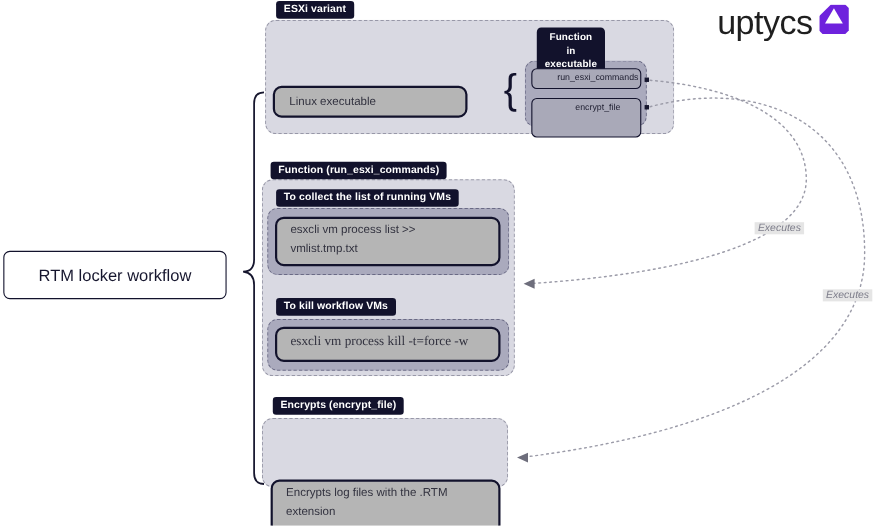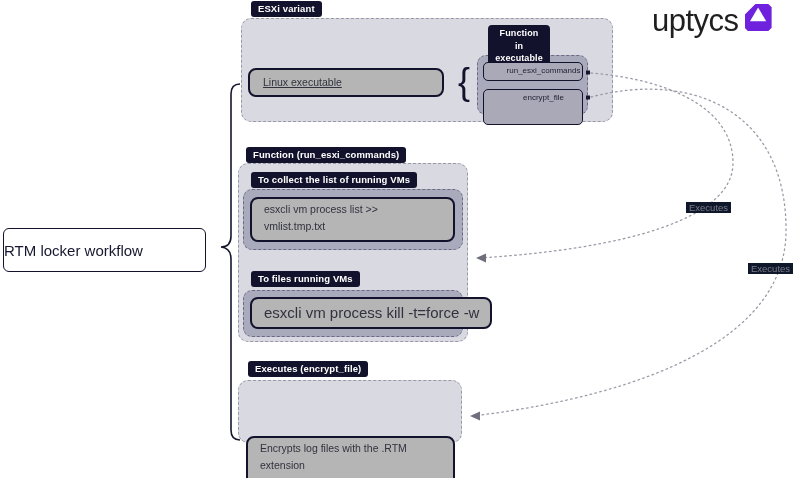--- a/index.html
+++ b/index.html
@@ -28,33 +28,33 @@
   .fn-box{
     position:absolute;z-index:4;background:var(--fn-box);
     border:1.5px solid var(--navy);border-radius:5px;box-sizing:border-box;
     color:#1e1e30;font-size:8px;line-height:15px;padding-left:21px;text-align:center;
   }
   .cmd-text{padding:2px 12px;}
   .nowrap{white-space:nowrap;overflow:hidden;}
   .workflow-box{
     position:absolute;left:3px;top:228px;width:203px;height:44px;z-index:4;
     background:#fff;border:1.5px solid var(--navy);border-radius:6px;box-sizing:border-box;
-    display:flex;align-items:center;
+    display:flex;align-items:center;justify-content:center;
     font-size:15px;color:#16162e;
   }
   .brace-glyph{
     position:absolute;left:458px;top:60px;z-index:4;
     font-size:36px;line-height:42px;font-weight:400;color:var(--navy);
     transform:scaleY(1.05);
   }
   .fn-tag{white-space:normal;text-align:center;line-height:1.4;font-size:9px;width:48px;border-radius:4px;}
   .svg-layer{position:absolute;left:0;top:0;z-index:6;pointer-events:none;}
   .executes{
-    position:absolute;z-index:7;background:#0f172a;padding:0 3px;
-    font-size:9.5px;color:var(--executes-text);
+    position:absolute;z-index:7;background:#e5e5e5;padding:0 3px;
+    font-size:9.5px;color:var(--executes-text);font-style:italic;
   }
   .logo{position:absolute;top:4px;left:652px;z-index:4;display:flex;align-items:flex-start;}
   .logo-word{font-size:31px;letter-spacing:-.5px;color:#1f1f1f;line-height:34px;}
   .logo-mark{position:relative;width:27px;height:27px;margin-left:6px;margin-top:0;}
   .logo-mark .shape{
     position:absolute;inset:0;background:var(--accent);
     clip-path:polygon(40% 0,88% 0,100% 12%,100% 88%,88% 100%,12% 100%,0 88%,0 40%);
   }
   .logo-mark .tri{
     position:absolute;inset:0;background:#fff;
@@ -74,21 +74,21 @@
     </span>
   </div>
 
   <div class="workflow-box">
     <span>RTM locker workflow</span>
   </div>
 
   <div class="container-light" style="left:241px;top:18px;width:372px;height:104px;"></div>
   <div class="tag" style="left:251px;top:1px;">ESXi variant</div>
 
-  <div class="gray-box" style="left:248px;top:68px;width:196px;height:29px;line-height:25px;padding-left:13px;text-decoration:underline;">
+  <div class="gray-box" style="left:248px;top:78px;width:177px;height:29px;line-height:25px;padding-left:13px;">
     <span>Linux executable</span>
   </div>
 
   <div class="brace-glyph">{</div>
 
   <div class="tag fn-tag" style="left:488px;top:25px;text-align:center;">Function in executable</div>
   <div class="frame-mid" style="left:477px;top:55px;width:111px;height:60px;"></div>
   <div class="fn-box" style="left:483px;top:62px;width:100px;height:19px;">
     <span>run_esxi_commands</span>
   </div>
@@ -98,28 +98,28 @@
 
   <div class="container-light" style="left:238px;top:163px;width:230px;height:179px;"></div>
   <div class="tag" style="left:246px;top:147px;">Function (run_esxi_commands)</div>
 
   <div class="tag" style="left:251px;top:172px;">To collect the list of running VMs</div>
   <div class="frame-mid" style="left:243px;top:189px;width:220px;height:61px;"></div>
   <div class="gray-box cmd-text" style="left:250px;top:197px;width:205px;height:45px;">
     <span>esxcli vm process list &gt;&gt; vmlist.tmp.txt</span>
   </div>
 
-  <div class="tag" style="left:251px;top:271px;">To files running VMs</div>
+  <div class="tag" style="left:251px;top:271px;">To kill workflow VMs</div>
   <div class="frame-mid" style="left:243px;top:290px;width:220px;height:47px;"></div>
-  <div class="gray-box cmd-text nowrap" style="left:250px;top:297px;width:242px;height:32px;font-size:15px;">
+  <div class="gray-box cmd-text nowrap" style="left:250px;top:297px;width:205px;height:32px;font-size:12px;font-family:Liberation Serif, serif;">
     <span>esxcli vm process kill -t=force -w</span>
   </div>
 
   <div class="container-light" style="left:238px;top:380px;width:224px;height:63px;"></div>
-  <div class="tag" style="left:248px;top:361px;">Executes (encrypt_file)</div>
+  <div class="tag" style="left:248px;top:361px;">Encrypts (encrypt_file)</div>
   <div class="gray-box cmd-text" style="left:246px;top:388px;width:209px;height:59px;margin-top:48px;">
     <span>Encrypts log files with the .RTM extension</span>
   </div>
 
   <svg class="svg-layer" width="794" height="478" viewBox="0 0 794 478">
 
     <path d="M 240,84 Q 231,84 231,94 L 231,236 Q 231,247 221,247 Q 231,248 231,259 L 231,430 Q 231,440 240,440" fill="none" stroke="#16162e" stroke-width="1.6"></path>
 
     <path d="M 591,73 C 665,79 733,106 733,163 C 733,220 622,249 479,258" fill="none" stroke="#9b9ba8" stroke-width="1.3" stroke-dasharray="1.6 3.4" stroke-linecap="round"></path>
 

